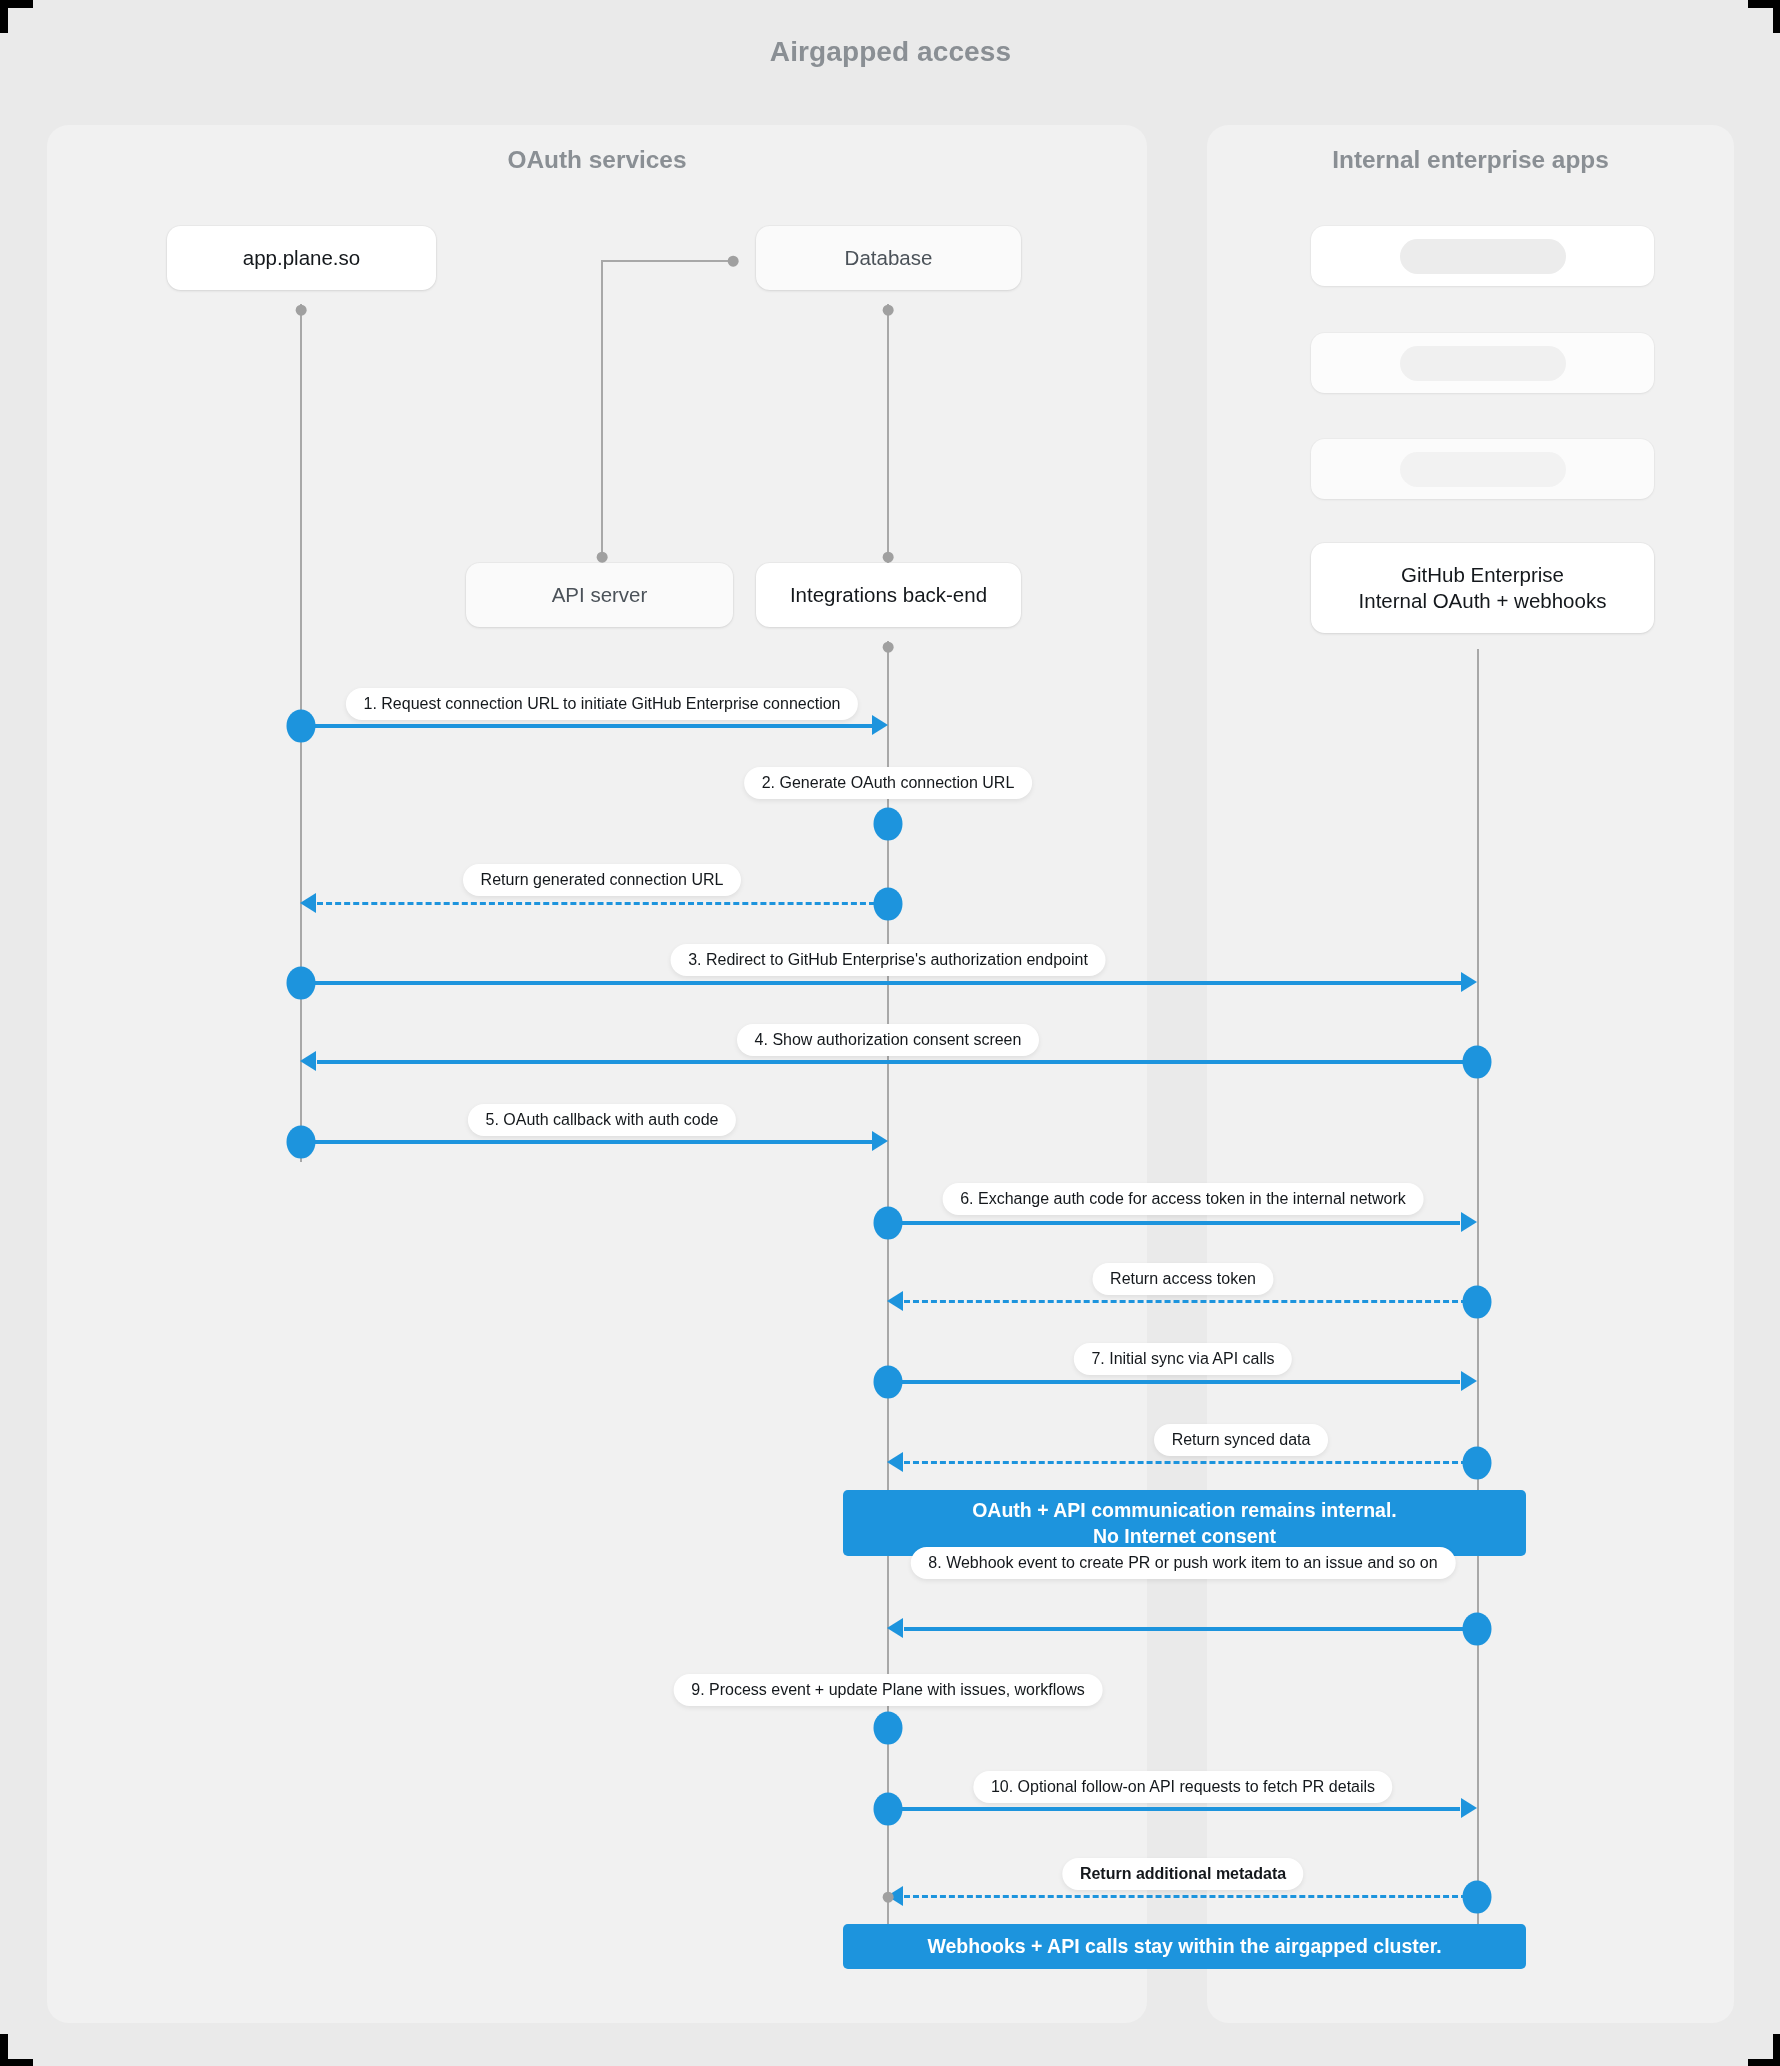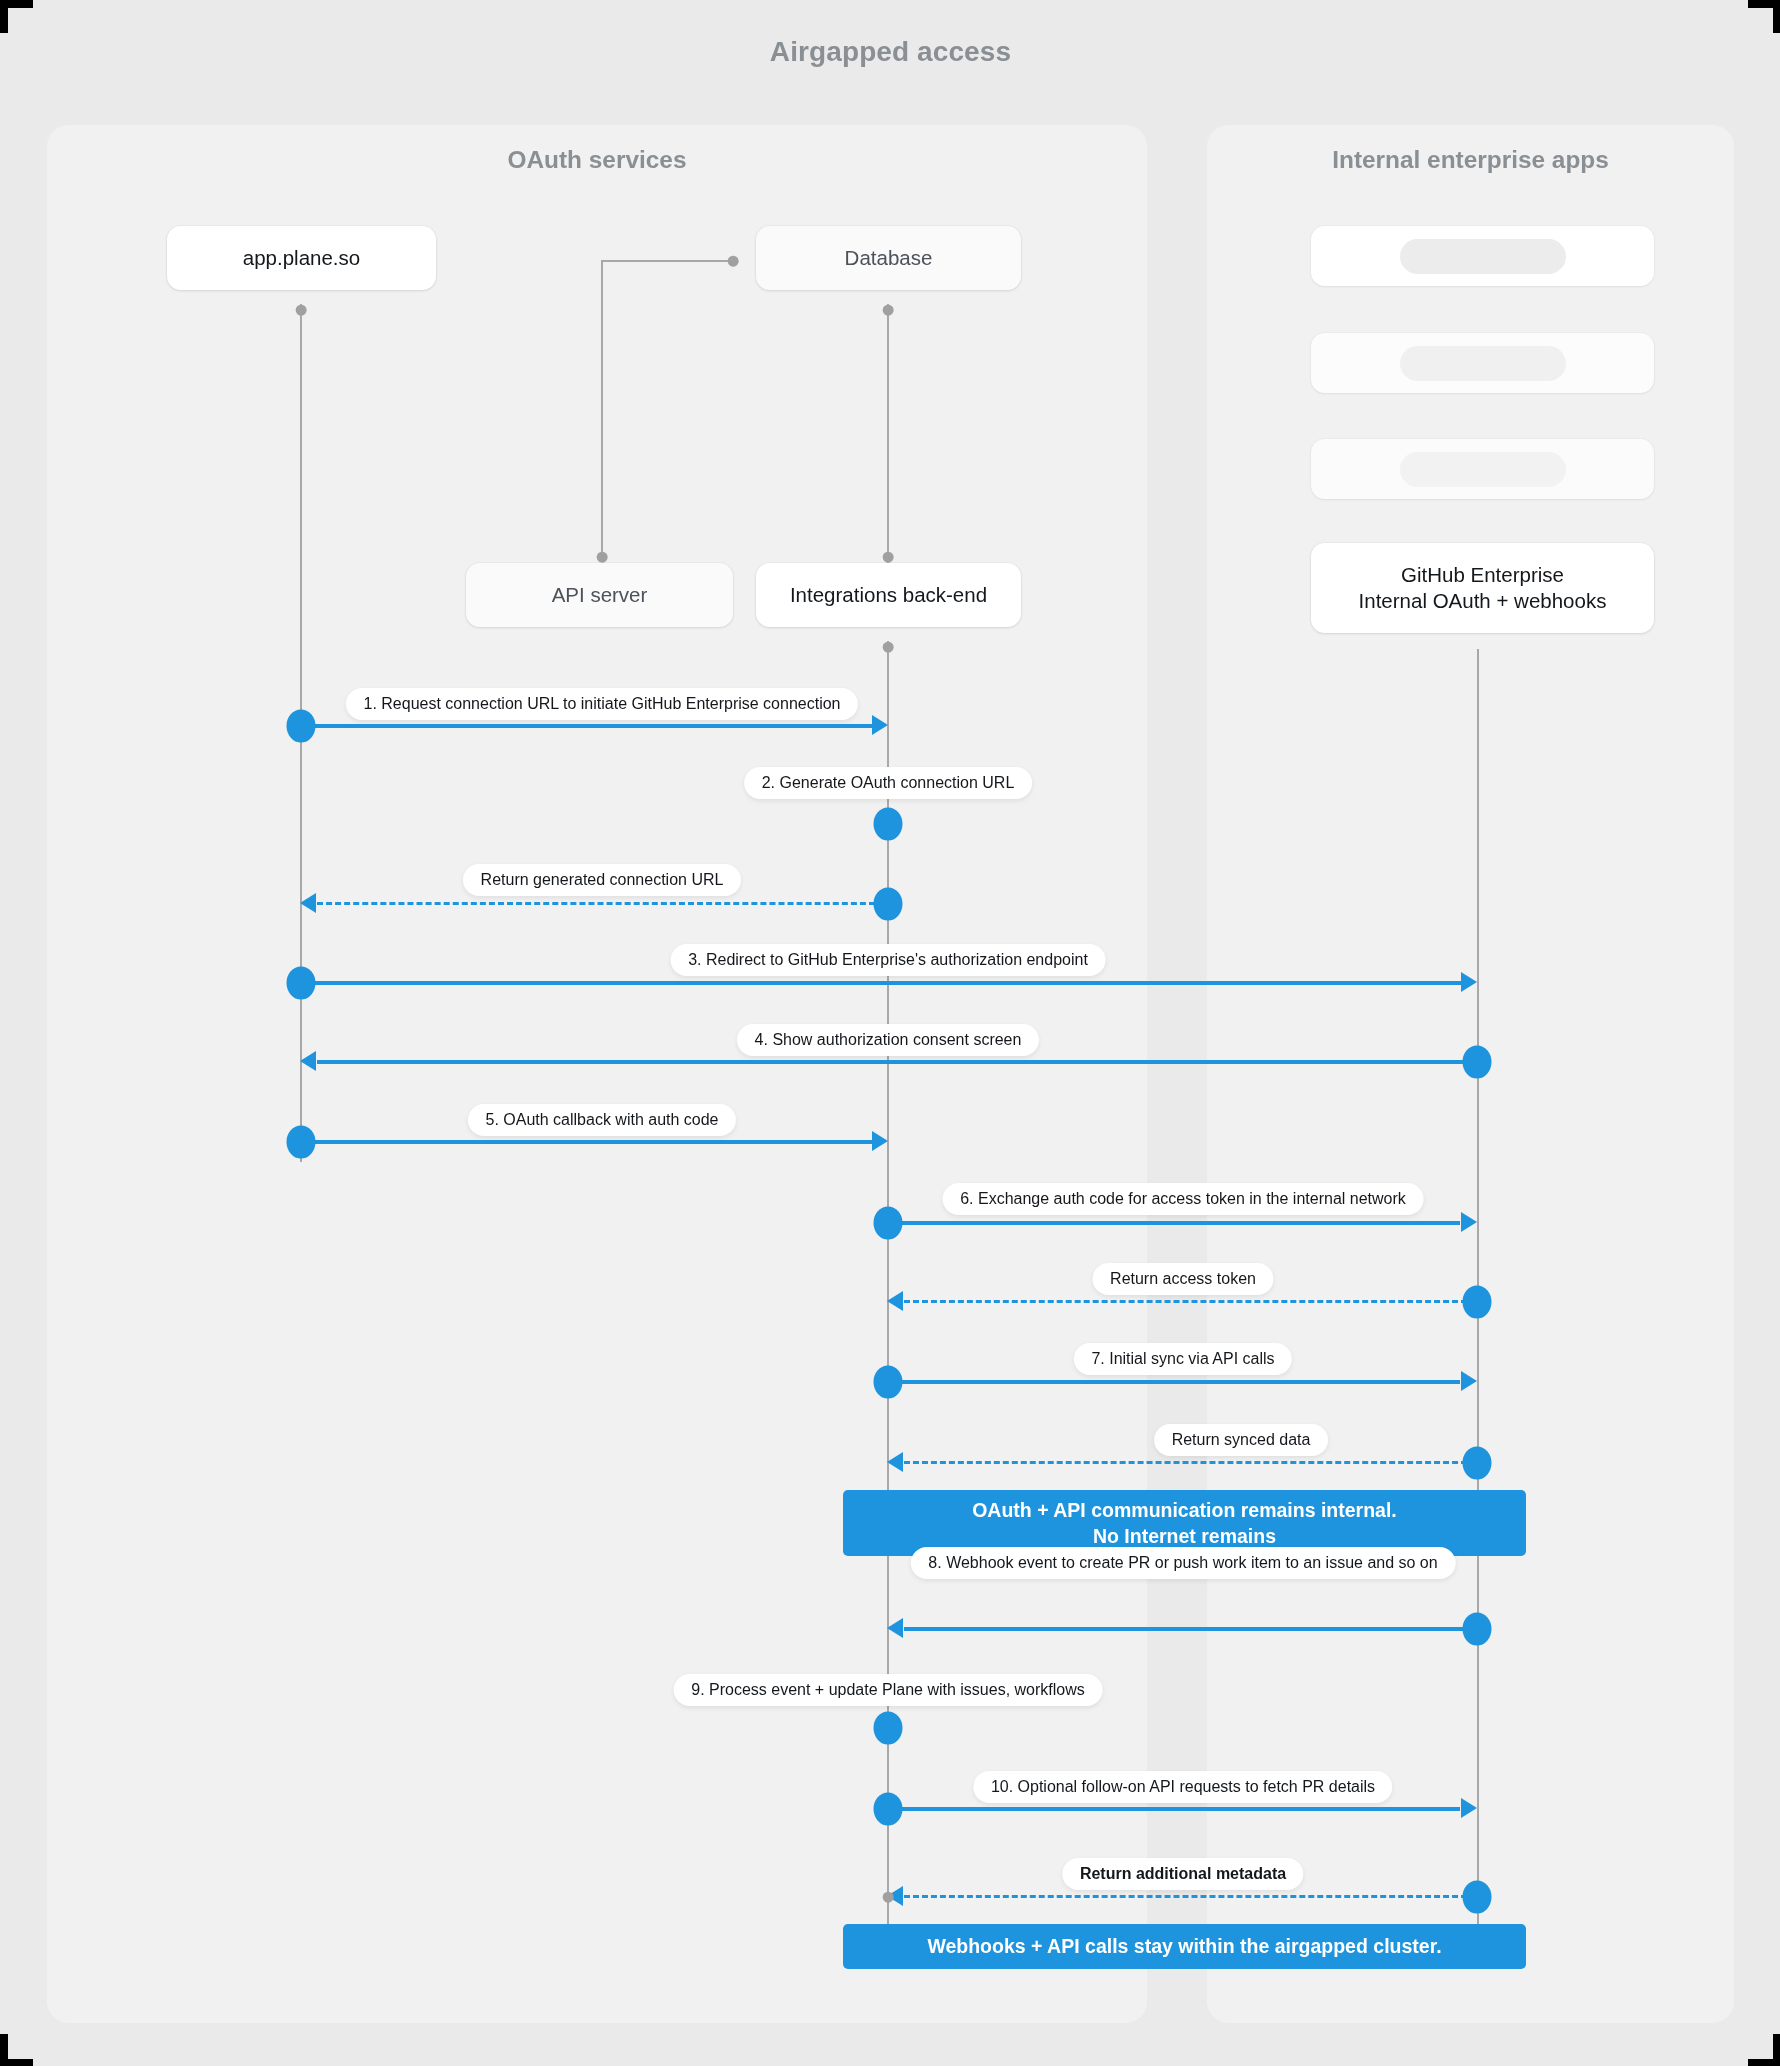--- a/index.html
+++ b/index.html
@@ -203,21 +203,21 @@
   <div class="origin-dot" style="left:888px;top:1382px;"></div>
 
   <div class="label" style="left:1241px;top:1424px;">Return synced data</div>
   <div class="msg dashed" style="left:904px;top:1461px;width:572px;"></div>
   <div class="arrowhead left" style="left:887px;top:1452px;"></div>
   <div class="origin-dot" style="left:1477px;top:1463px;"></div>
 
   <div class="note" style="left:843px;top:1490px;width:683px;height:66px;">
     <div>
       <div>OAuth + API communication remains internal.</div>
-      <div>No Internet remains</div>
+      <div>No Internet consent</div>
     </div>
   </div>
 
   <div class="label" style="left:1183px;top:1547px;">8. Webhook event to create PR  or push work item to an issue  and so on</div>
   <div class="msg" style="left:904px;top:1627px;width:572px;"></div>
   <div class="arrowhead left" style="left:887px;top:1618px;"></div>
   <div class="origin-dot" style="left:1477px;top:1629px;"></div>
 
   <div class="label" style="left:888px;top:1674px;">9. Process event + update Plane with issues, workflows</div>
   <div class="origin-dot" style="left:888px;top:1728px;"></div>

